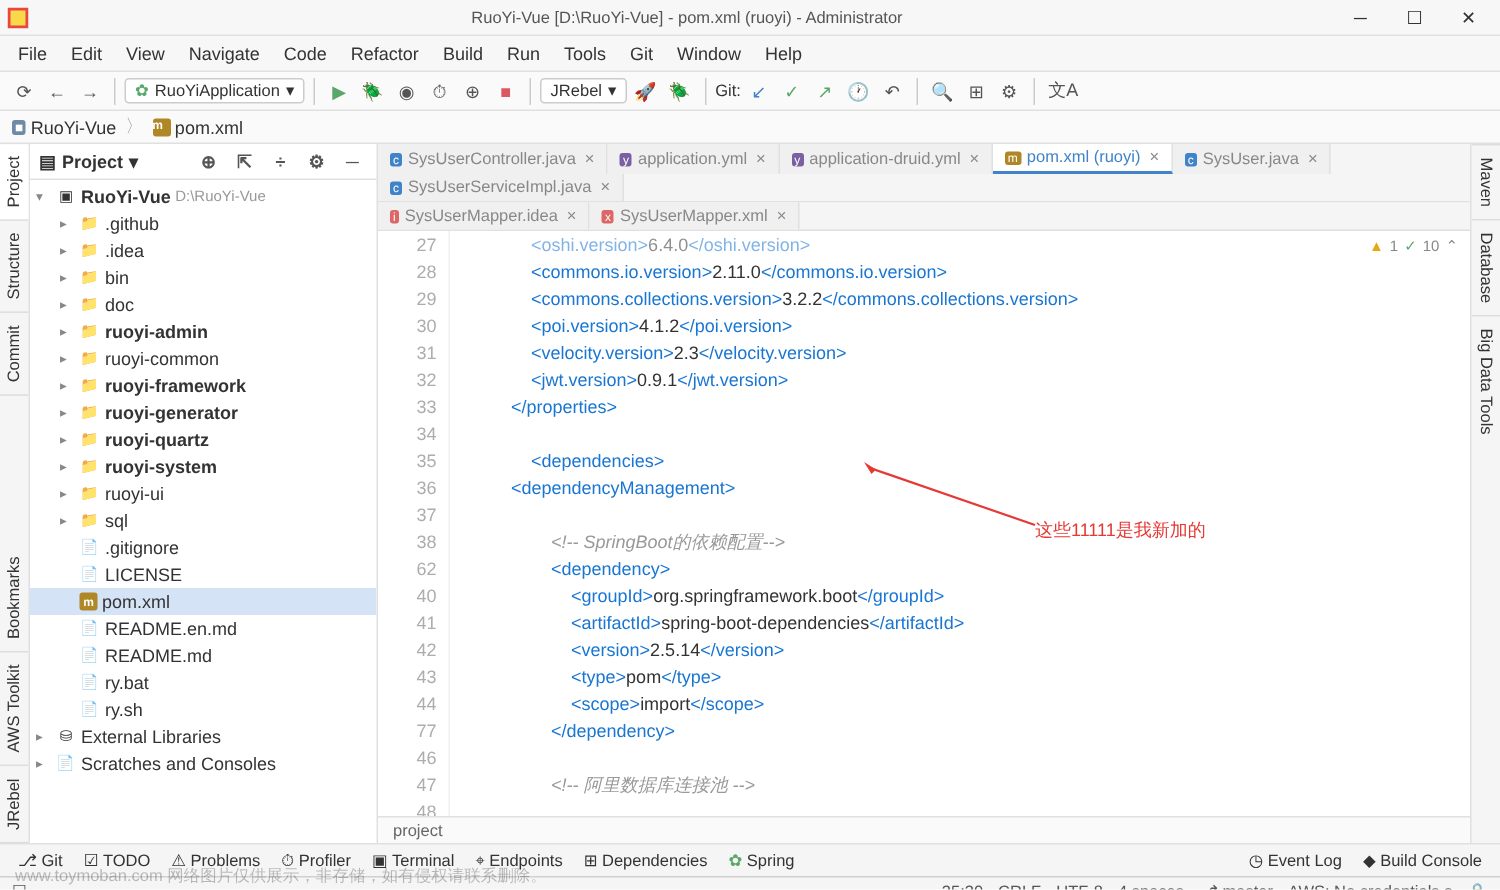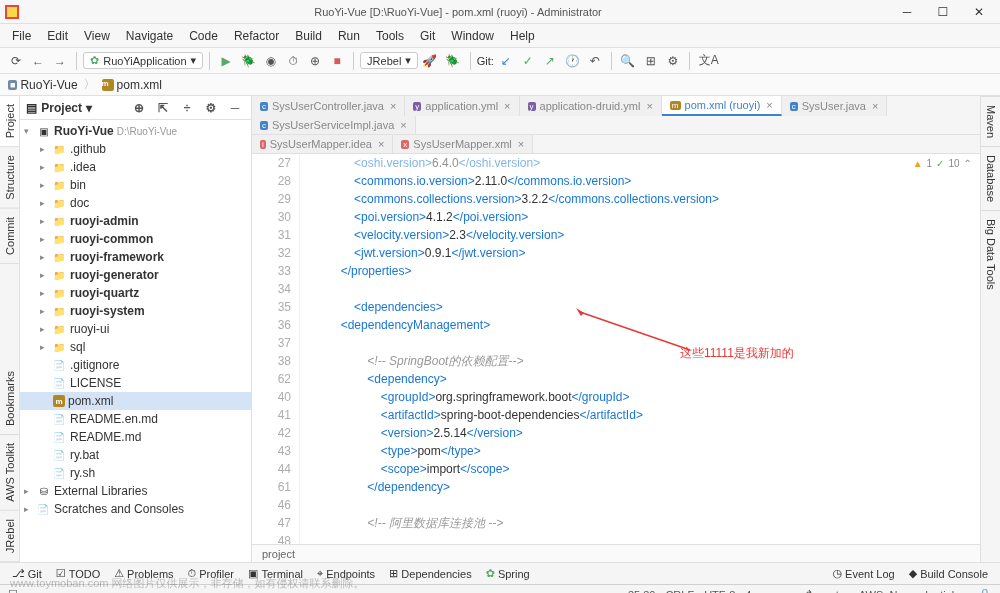--- a/index.html
+++ b/index.html
@@ -233,21 +233,21 @@
             <span style="">doc</span>
           </div>
           <div class="tree-item" style="padding-left: 20px;">
             <span class="tree-arrow">▸</span>
             <span class="tree-icon folder-icon">📁</span>
             <span style="font-weight:bold;">ruoyi-admin</span>
           </div>
           <div class="tree-item" style="padding-left: 20px;">
             <span class="tree-arrow">▸</span>
             <span class="tree-icon folder-icon">📁</span>
-            <span style="font-weight:bold;">ruoyi-common</span>
+            <span style="font-weight:normal;">ruoyi-common</span>
           </div>
           <div class="tree-item" style="padding-left: 20px;">
             <span class="tree-arrow">▸</span>
             <span class="tree-icon folder-icon">📁</span>
             <span style="font-weight:bold;">ruoyi-framework</span>
           </div>
           <div class="tree-item" style="padding-left: 20px;">
             <span class="tree-arrow">▸</span>
             <span class="tree-icon folder-icon">📁</span>
             <span style="font-weight:bold;">ruoyi-generator</span>
@@ -386,31 +386,31 @@
           <div>35</div>
           <div>36</div>
           <div>37</div>
           <div>38</div>
           <div>62</div>
           <div>40</div>
           <div>41</div>
           <div>42</div>
           <div>43</div>
           <div>44</div>
-          <div>61</div>
+          <div>77</div>
           <div>46</div>
           <div>47</div>
           <div>48</div>
         </div>
       <div class="code-lines" id="code-lines">
         <svg class="arrow-svg" width="200" height="60" style="left:270px;top:148px;">
           <line x1="10" y1="10" x2="120" y2="48" stroke="#e53935" stroke-width="1.5"></line>
           <polygon points="6,6 14,11 11,14" fill="#e53935"></polygon>
         </svg>
-        <div class="annotation" style="left:380px;top:190px;">这些11111是我新加的</div>
+        <div class="annotation" style="left:390px;top:190px;">这些11111是我新加的</div>
       <div class="code-line"><span style="opacity:0.55">            <span class="tag">&lt;</span><span class="tagname">oshi.version</span><span class="tag">&gt;</span><span class="text">6.4.0</span><span class="tag">&lt;/</span><span class="tagname">oshi.version</span><span class="tag">&gt;</span></span></div>
           <div class="code-line"><span style="opacity:1">            <span class="tag">&lt;</span><span class="tagname">commons.io.version</span><span class="tag">&gt;</span><span class="text">2.11.0</span><span class="tag">&lt;/</span><span class="tagname">commons.io.version</span><span class="tag">&gt;</span></span></div>
           <div class="code-line"><span style="opacity:1">            <span class="tag">&lt;</span><span class="tagname">commons.collections.version</span><span class="tag">&gt;</span><span class="text">3.2.2</span><span class="tag">&lt;/</span><span class="tagname">commons.collections.version</span><span class="tag">&gt;</span></span></div>
           <div class="code-line"><span style="opacity:1">            <span class="tag">&lt;</span><span class="tagname">poi.version</span><span class="tag">&gt;</span><span class="text">4.1.2</span><span class="tag">&lt;/</span><span class="tagname">poi.version</span><span class="tag">&gt;</span></span></div>
           <div class="code-line"><span style="opacity:1">            <span class="tag">&lt;</span><span class="tagname">velocity.version</span><span class="tag">&gt;</span><span class="text">2.3</span><span class="tag">&lt;/</span><span class="tagname">velocity.version</span><span class="tag">&gt;</span></span></div>
           <div class="code-line"><span style="opacity:1">            <span class="tag">&lt;</span><span class="tagname">jwt.version</span><span class="tag">&gt;</span><span class="text">0.9.1</span><span class="tag">&lt;/</span><span class="tagname">jwt.version</span><span class="tag">&gt;</span></span></div>
           <div class="code-line">        <span class="tag">&lt;/</span><span class="tagname">properties</span><span class="tag">&gt;</span></div>
           <div class="code-line">&nbsp;</div>
           <div class="code-line">            <span class="tag">&lt;</span><span class="tagname">dependencies</span><span class="tag">&gt;</span></div>
           <div class="code-line">        <span class="tag">&lt;</span><span class="tagname">dependencyManagement</span><span class="tag">&gt;</span></div>

